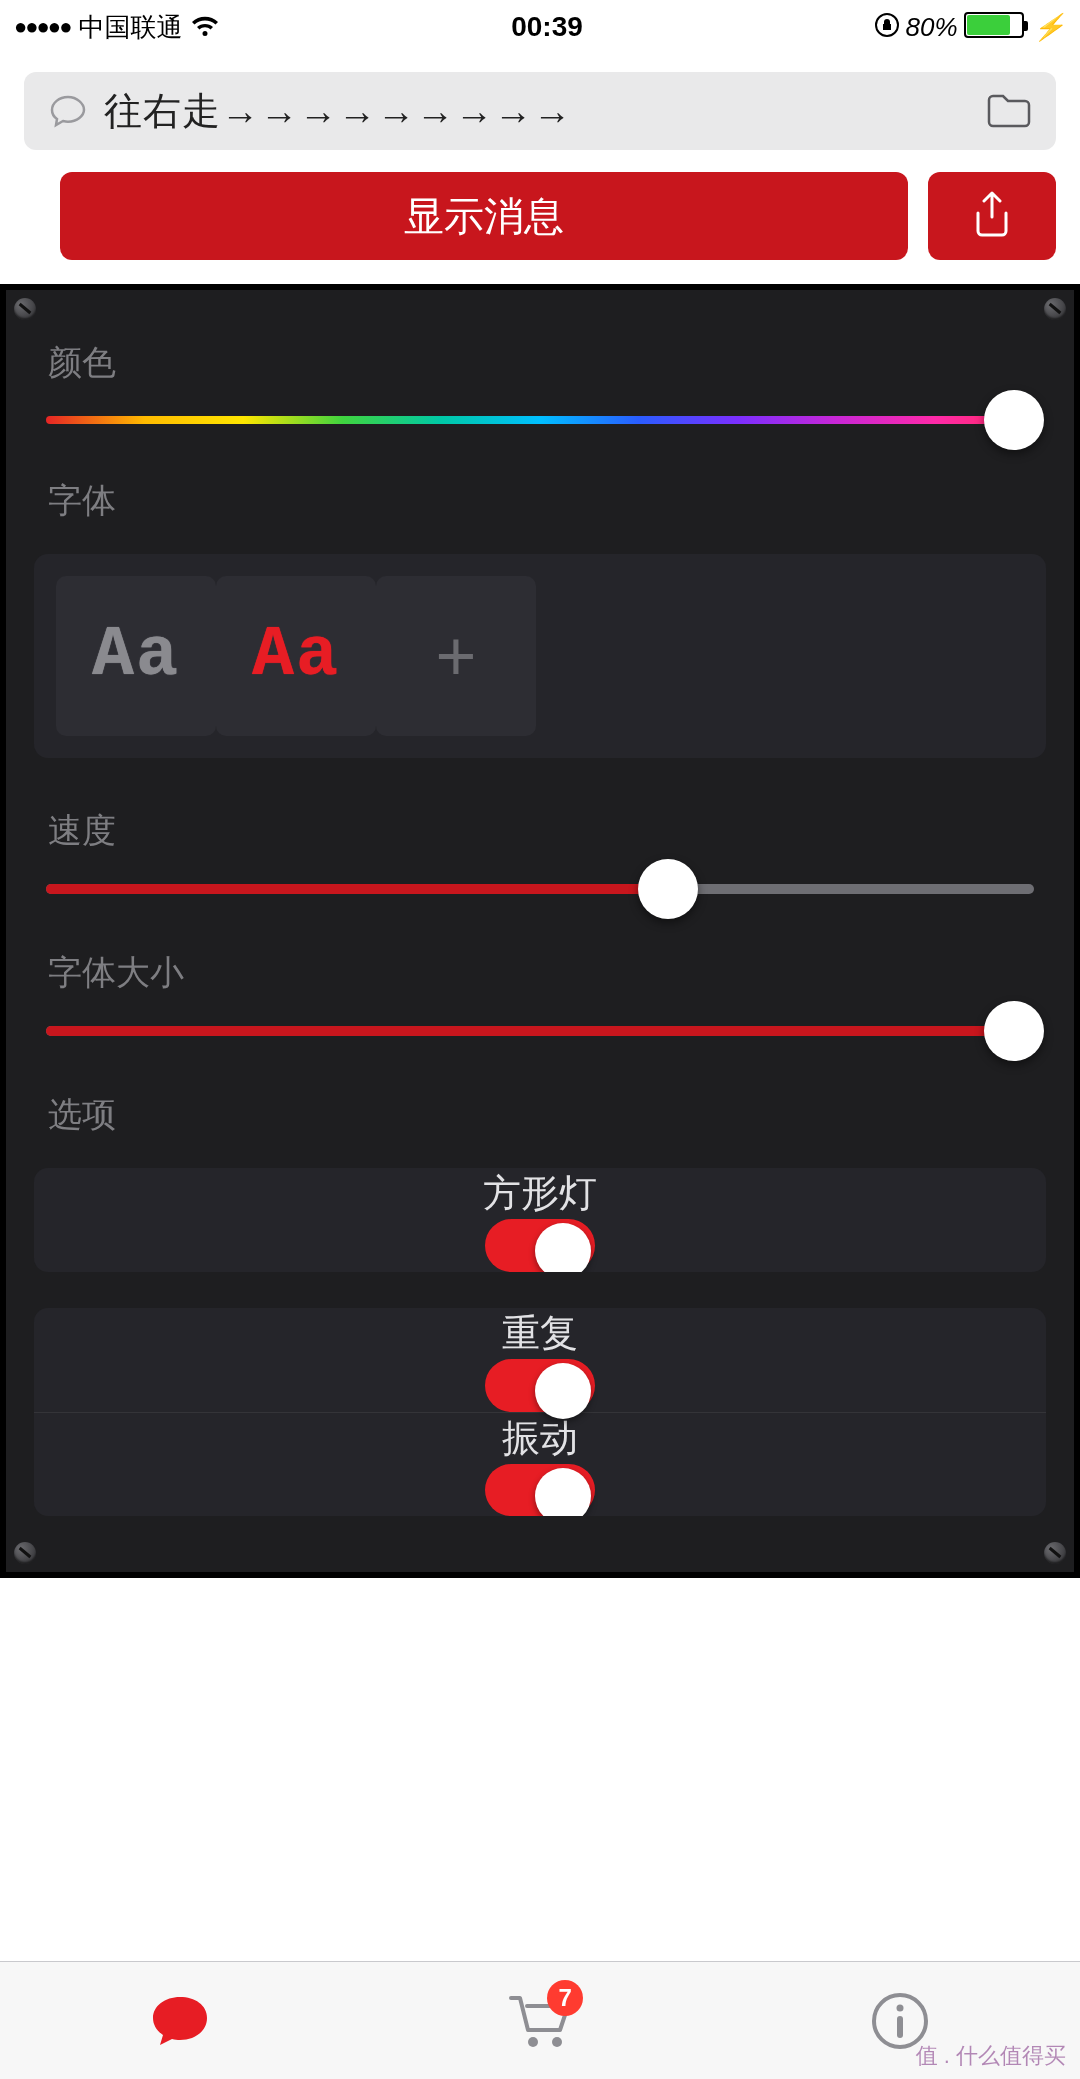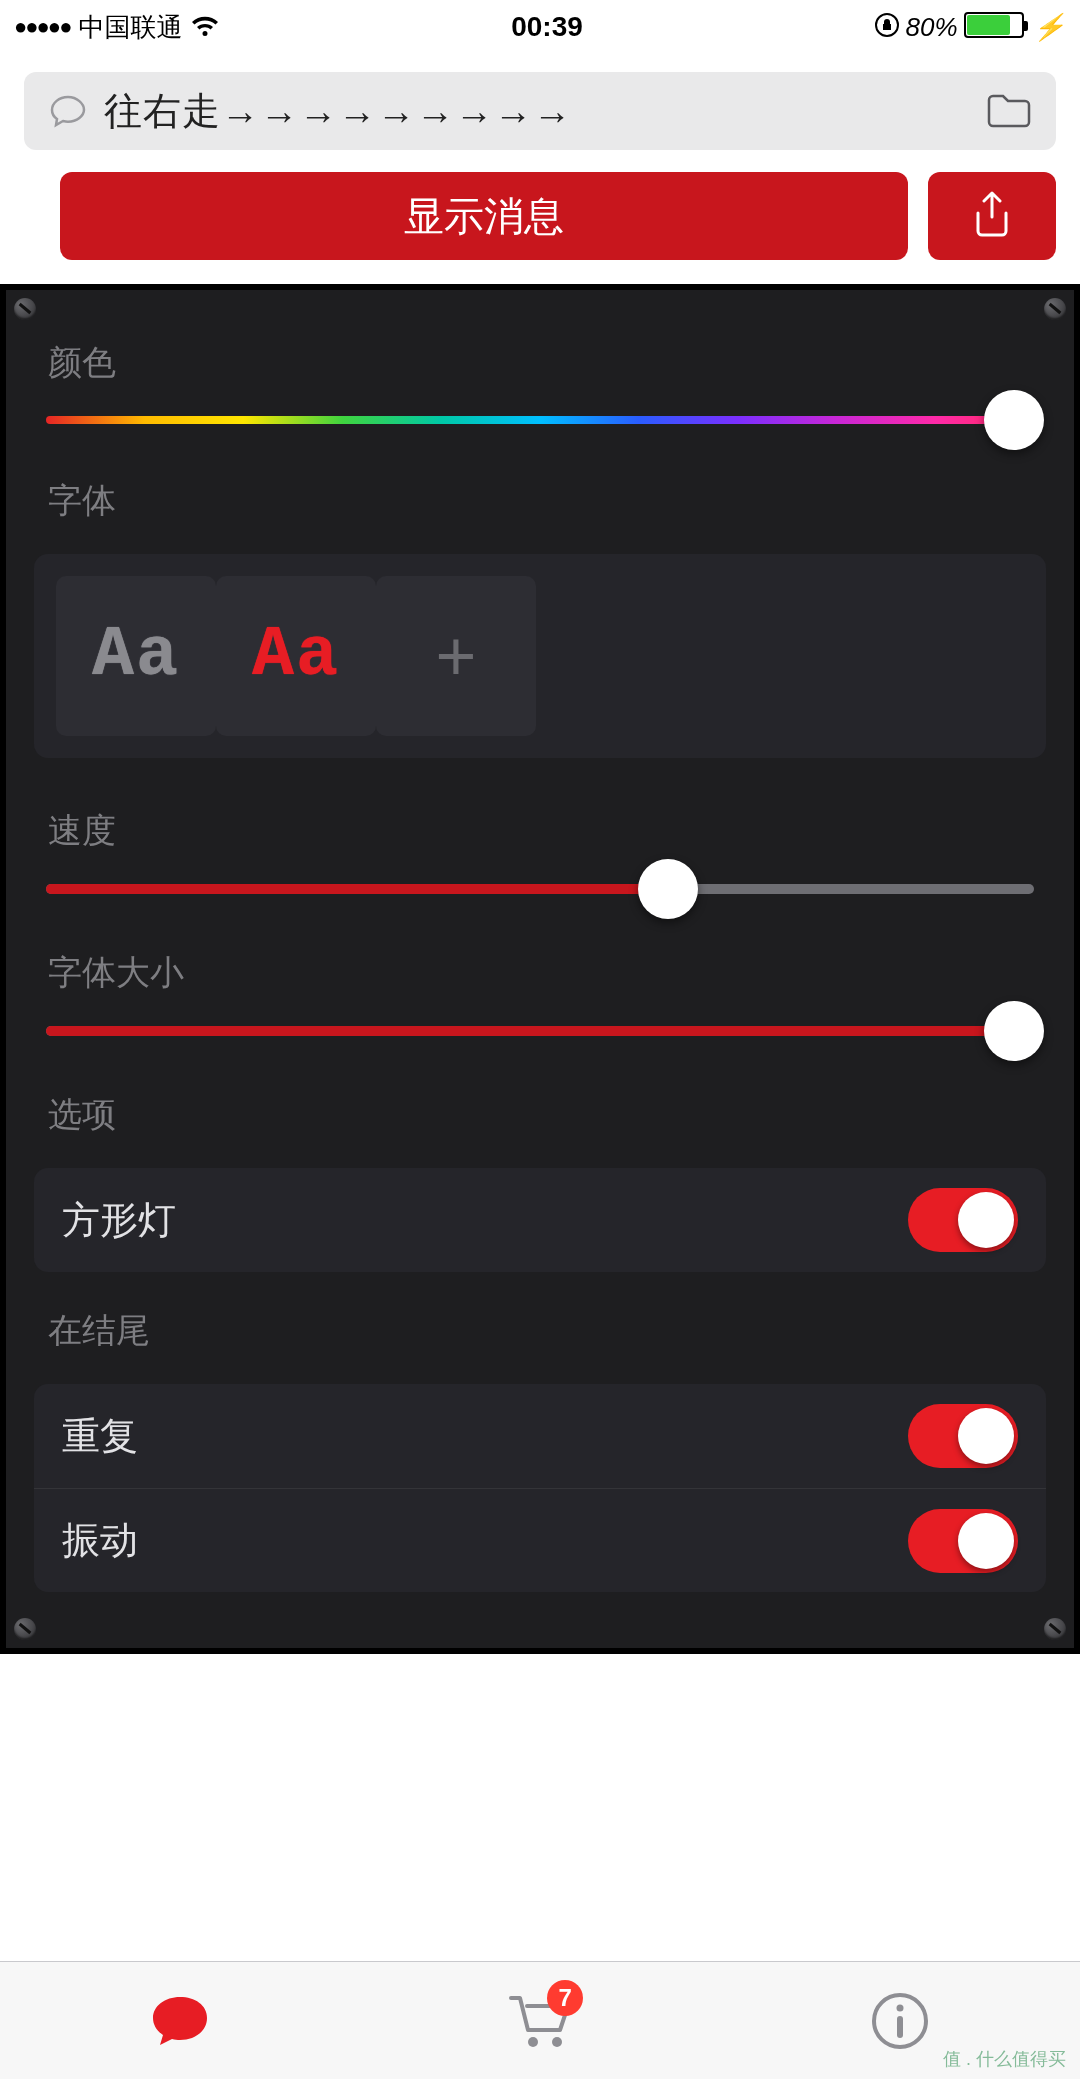--- a/index.html
+++ b/index.html
@@ -49,37 +49,37 @@
   text-shadow:0 0 1px currentColor; letter-spacing:2px; }
 .plus { font-size:70px; font-weight:300; }
 
 
 .slider-wrap { position:relative; margin:0 12px 56px; height:10px; }
 .slider-bg { position:absolute; left:0; right:0; top:0; height:10px; background:#6e6e73; border-radius:5px; }
 .slider-fill { position:absolute; left:0; top:0; height:10px; background:#c8161d; border-radius:5px; }
 
 
 .opt-group { background:#25252a; border-radius:14px; margin-bottom:36px; overflow:hidden; }
-.opt-row { display:flex; align-items:center; justify-content:space-between; padding:0 28px; height:104px; }
+.opt-row { display:flex; align-items:center; justify-content:space-between; padding:0 28px; height:104px;flex-direction:column; }
 .opt-row + .opt-row { border-top:1px solid #343438; }
 .opt-label { color:#e2e2e5; font-size:38px; }
 
 .toggle { width:110px; height:64px; border-radius:32px; position:relative; }
 .toggle .knob { position:absolute; width:56px; height:56px; border-radius:50%; background:#fff; top:4px; box-shadow:0 3px 6px rgba(0,0,0,0.4); }
 .toggle.on { background:#e71d24; }
 .toggle.on .knob { right:4px; }
 .toggle.off { background:#4b4b4f; }
 .toggle.off .knob { left:4px; }
 
 
 .tabbar { position:absolute; left:0; right:0; bottom:0; height:118px; background:#f7f7f7; border-top:1px solid #c9c9cd; display:flex; }
 .tab { flex:1; display:flex; align-items:center; justify-content:center; position:relative; }
 .badge { position:absolute; top:18px; left:52%; background:#ff3b30; color:#fff; font-size:24px; width:36px; height:36px; border-radius:50%; display:flex; align-items:center; justify-content:center; font-weight:600; }
 
-.watermark { position:absolute; right:14px; bottom:8px; color:#15803d; font-size:18px; opacity:0.5; white-space:nowrap; pointer-events:none; }
+.watermark { position:absolute; right:14px; bottom:8px; color:#701a75; font-size:22px; opacity:0.5; white-space:nowrap; pointer-events:none; }
 </style>
 </head>
 <body>
 
 <div class="statusbar">
   <div class="sb-left">
     <span class="sb-dots">●●●●●</span>
     <span>中国联通</span>
     <span class="wifi-icon">
       <svg width="30" height="22" viewBox="0 0 30 22">
@@ -170,21 +170,20 @@
   <div class="sec-label">选项</div>
   <div class="opt-group">
     <div class="opt-row">
       <span class="opt-label">方形灯</span>
       <div class="toggle on" id="tog-opt0">
           <span class="knob"></span>
         </div>
     </div>
   </div>
 
-  <div class="sec-label">在结尾</div>
   <div class="opt-group">
     <div class="opt-row">
       <span class="opt-label">重复</span>
       <div class="toggle on" id="tog-end0">
           <span class="knob"></span>
         </div>
     </div>
     <div class="opt-row">
       <span class="opt-label">振动</span>
       <div class="toggle on" id="tog-end1">

